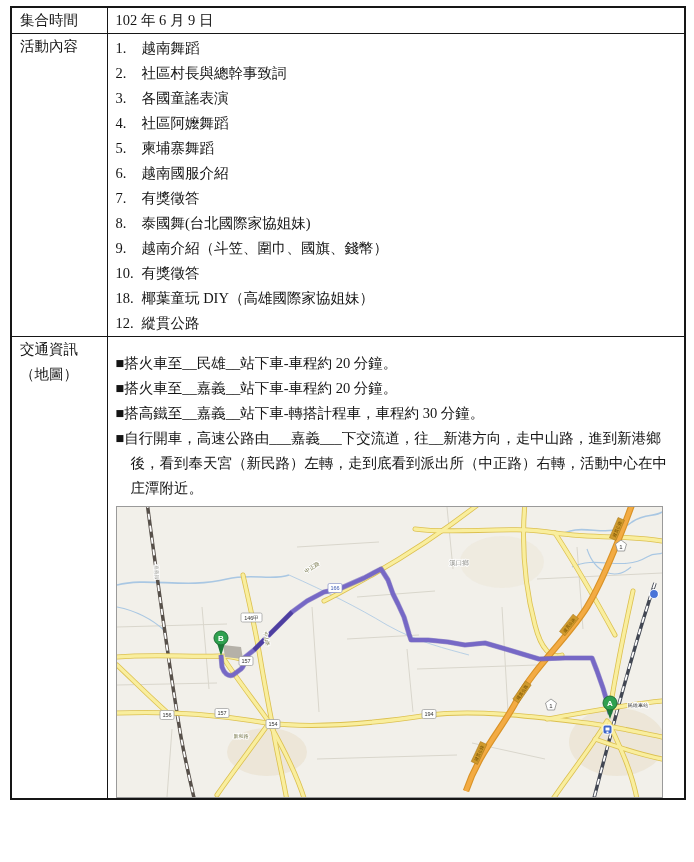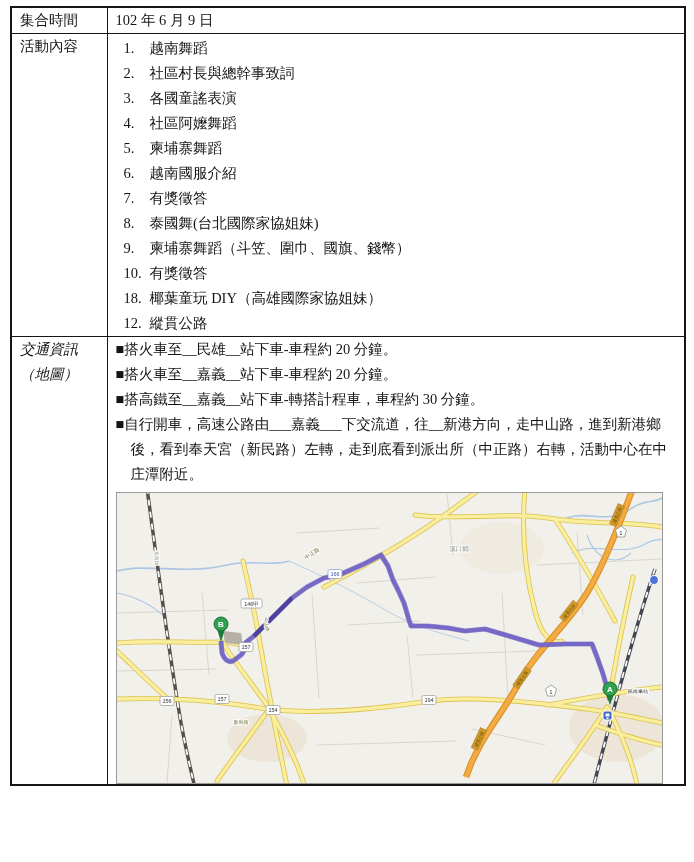--- a/index.html
+++ b/index.html
@@ -15,26 +15,26 @@
   }
   table.doc td{
     border:1px solid #161616;
     vertical-align:top;
     font-size:14.5px;line-height:25px;
   }
   td.lbl{padding:0 2px 0 8px;}
   td.val{padding:0 12px 0 8px;}
   tr.r1 td{height:24px;}
   tr.rn td{height:25px;}
-  ol.items{list-style:none;margin:2px 0 0 8px;padding:0;}
+  ol.items{list-style:none;margin:2px 0 0 0;padding:0;}
   ol.items li{line-height:25px;}
   ol.items .num{display:inline-block;min-width:26px;}
-  .bullets{margin-top:0;}
+  .bullets{margin-top:14px;}
   .bullet{padding-left:15px;text-indent:-15px;line-height:25px;}
-  .lbl2{display:block;font-style:italic;}
+  .lbl2{display:block;}
   .map-wrap{
     width:545px;height:290px;margin:5px 0 0 0;
     border:1px solid #9a9a9a;background:#f2f0ea;
     overflow:hidden;
   }
   .map-wrap svg{display:block;}
   svg text{font-family:"Liberation Sans","DejaVu Sans",sans-serif;}
 </style>
 </head>
 <body>
@@ -59,21 +59,21 @@
     <td class="val">
       <ol class="items">
         <li><span class="num">1.</span><span>越南舞蹈</span></li>
         <li><span class="num">2.</span><span>社區村長與總幹事致詞</span></li>
         <li><span class="num">3.</span><span>各國童謠表演</span></li>
         <li><span class="num">4.</span><span>社區阿嬤舞蹈</span></li>
         <li><span class="num">5.</span><span>柬埔寨舞蹈</span></li>
         <li><span class="num">6.</span><span>越南國服介紹</span></li>
         <li><span class="num">7.</span><span>有獎徵答</span></li>
         <li><span class="num">8.</span><span>泰國舞(台北國際家協姐妹)</span></li>
-        <li><span class="num">9.</span><span>柬埔寨舞蹈（斗笠、圍巾、國旗、錢幣）</span></li>
+        <li><span class="num">9.</span><span>越南介紹（斗笠、圍巾、國旗、錢幣）</span></li>
         <li><span class="num">10.</span><span>有獎徵答</span></li>
         <li><span class="num">18.</span><span>椰葉童玩 DIY（高雄國際家協姐妹）</span></li>
         <li><span class="num">12.</span><span>縱貫公路</span></li>
       </ol>
     </td>
   </tr>
 
   <tr>
     <td class="lbl">
       <span class="lbl2">交通資訊</span>

